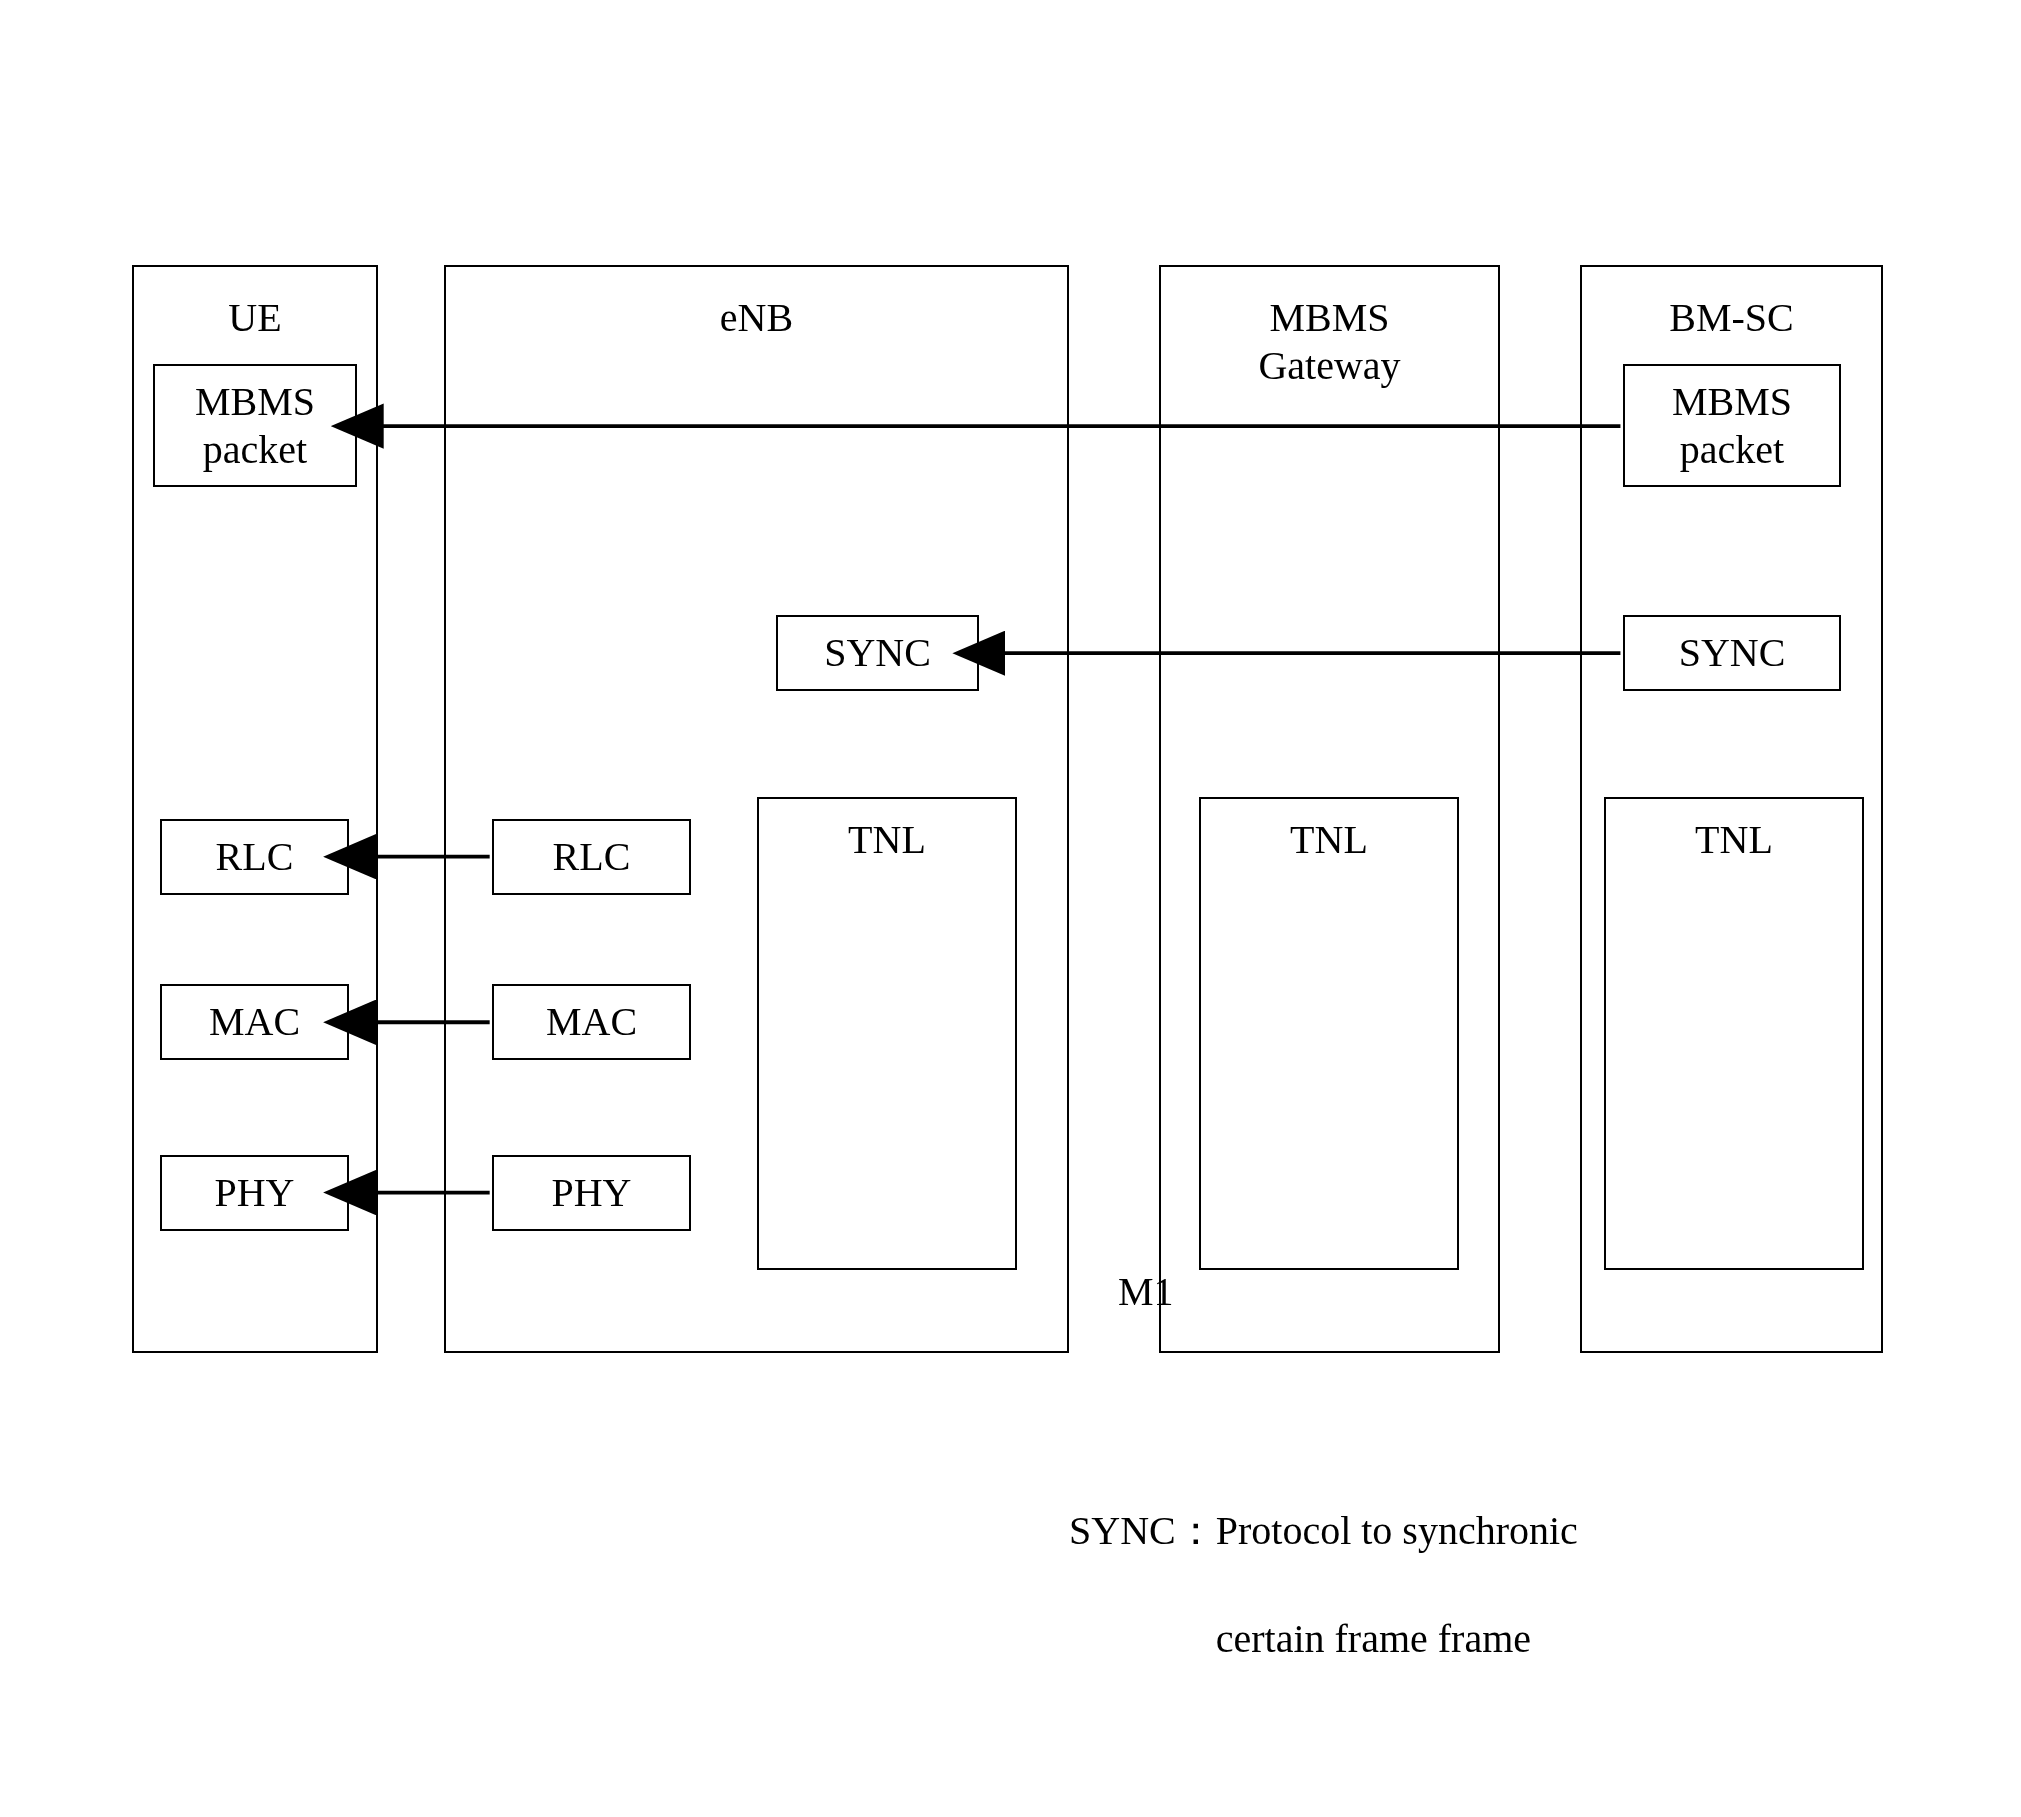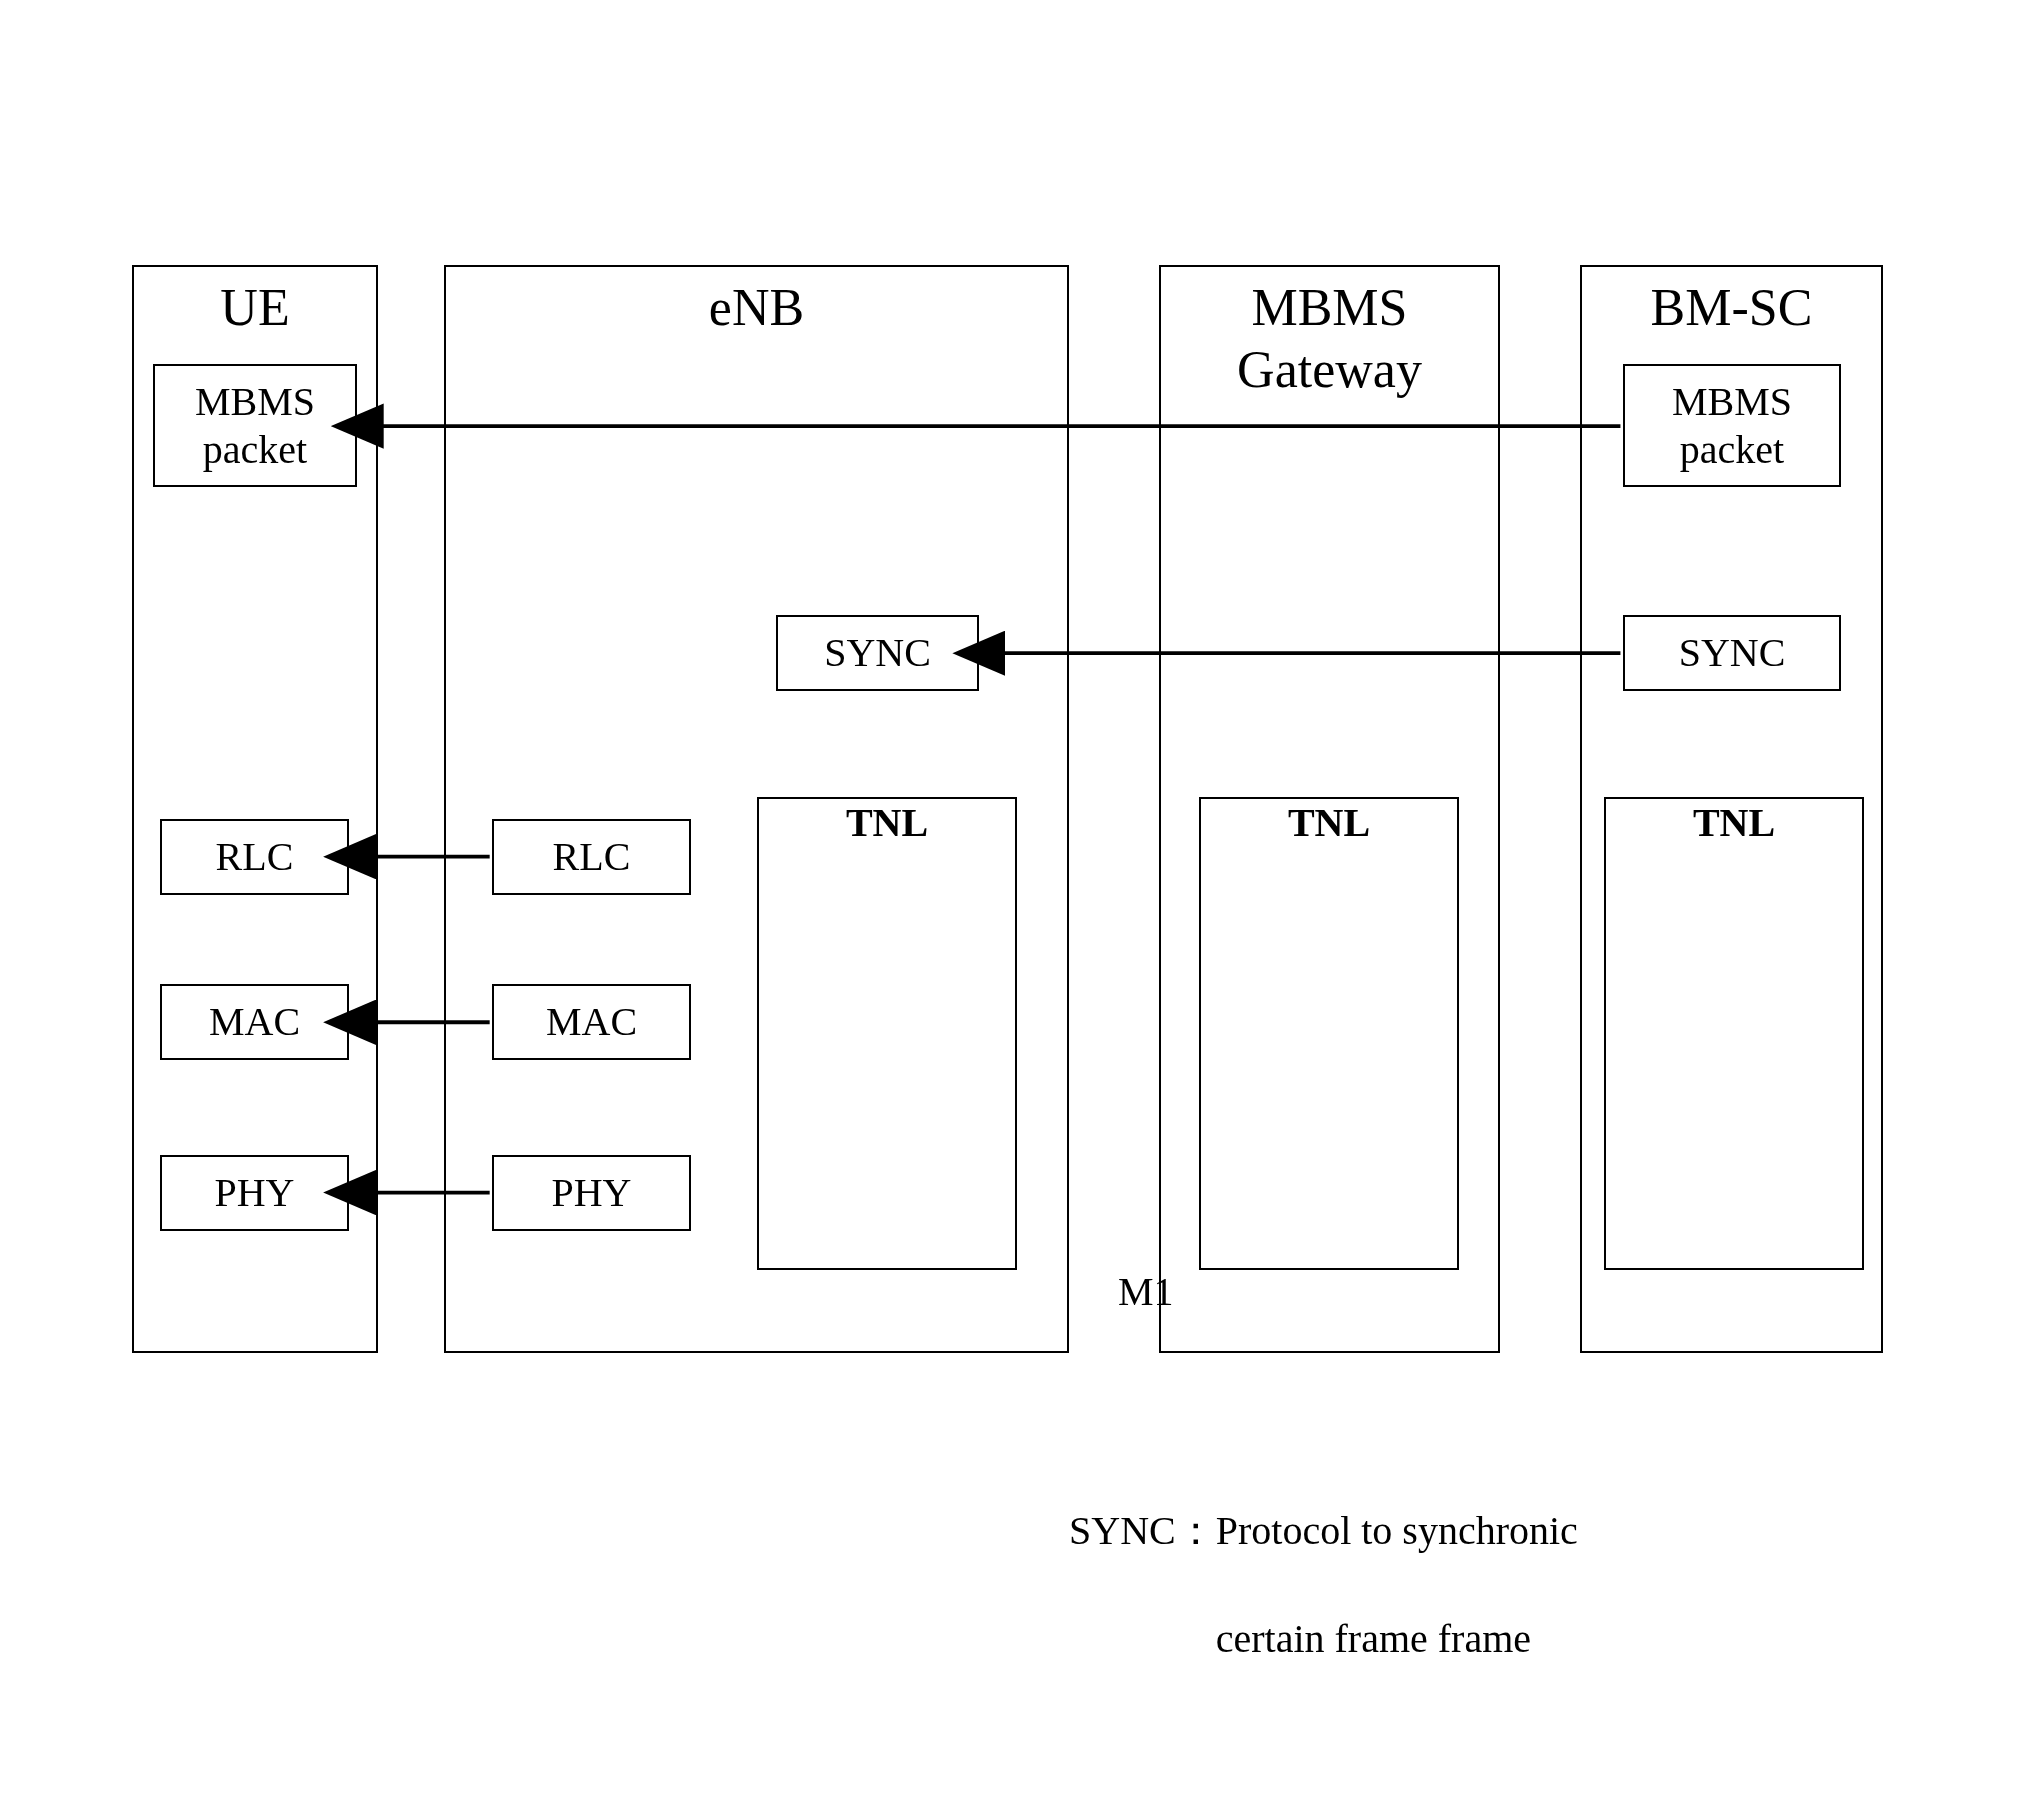--- a/index.html
+++ b/index.html
@@ -21,42 +21,42 @@
       width: 1760px;
       height: 1325px;
     }
     .node-box {
       position: absolute;
       border: 2.8px solid black;
       background: white;
     }
     .node-title {
       text-align: center;
-      font-size: 52px;
-      padding-top: 10px;
+      font-size: 40px;
+      padding-top: 27px;
       line-height: 1.2;
     }
     .layer-box {
       position: absolute;
       border: 2.8px solid black;
       background: white;
       display: flex;
       align-items: center;
       justify-content: center;
       font-size: 40px;
       text-align: center;
       line-height: 1.2;
     }
     .tall-box {
       position: absolute;
       border: 2.8px solid black;
       background: white;
       font-size: 40px;
       text-align: center;
-      font-weight: bold;
+      padding-top: 17px;
     }
     .interface-label {
       position: absolute;
       font-size: 40px;
       margin-left: 40px;
     }
     .footnote {
       position: absolute;
       font-size: 40px;
       line-height: 1.35;

